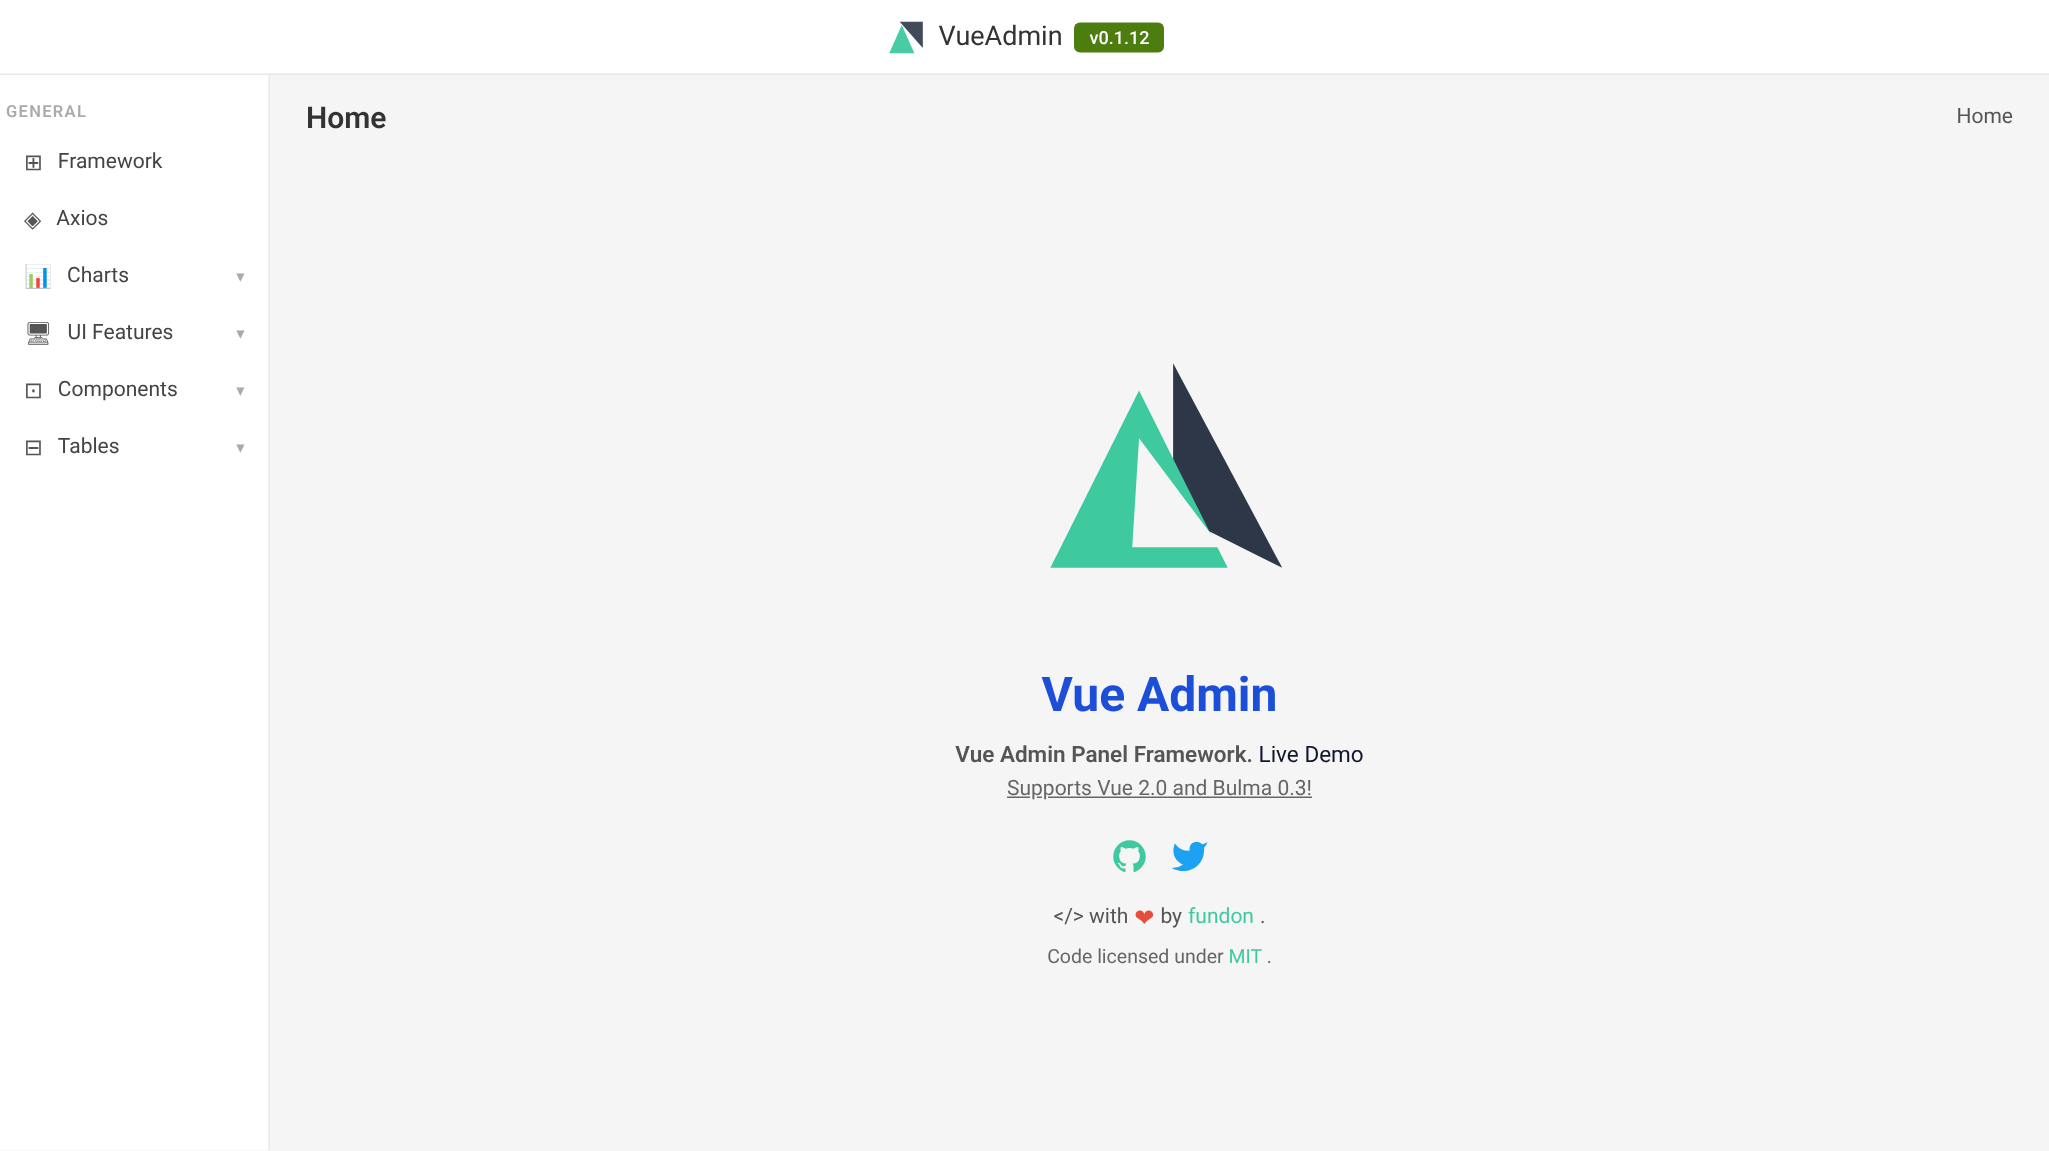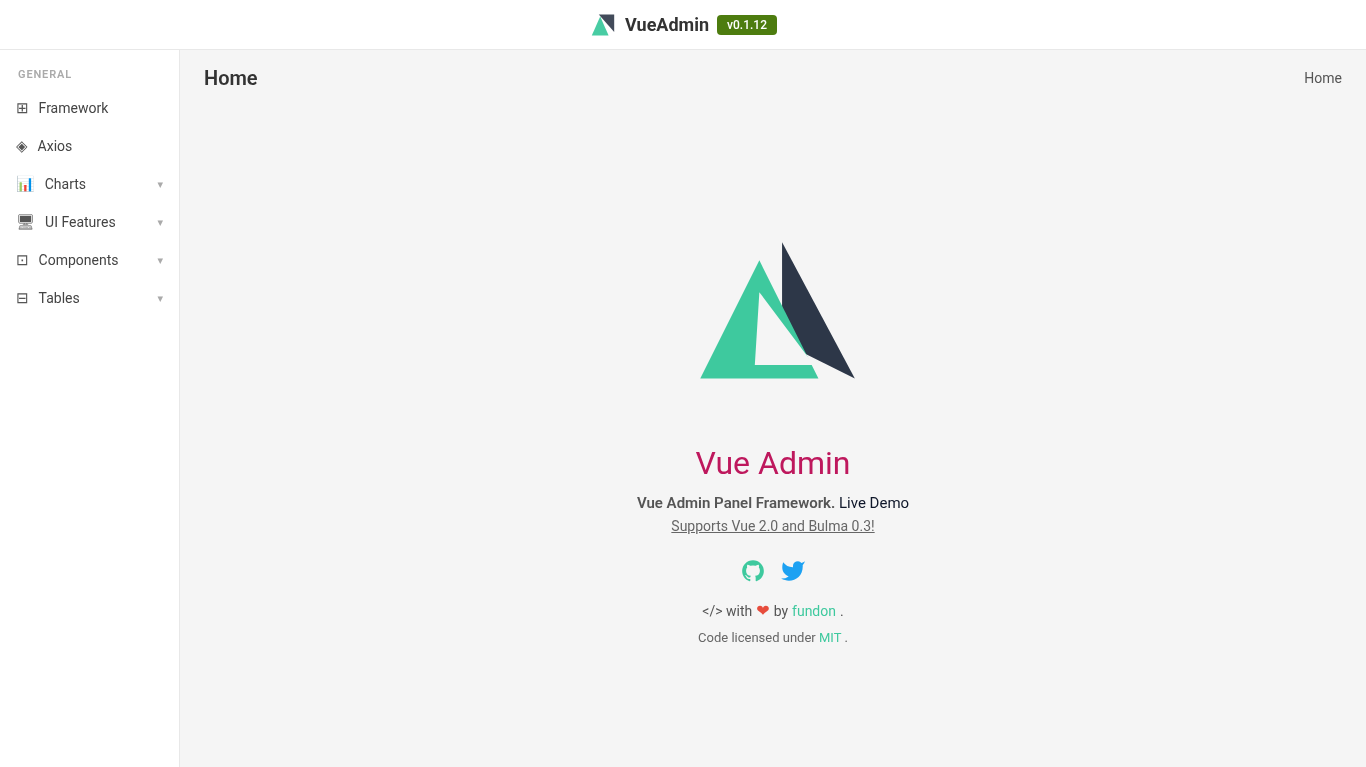--- a/index.html
+++ b/index.html
@@ -20,21 +20,21 @@
       display: flex;
       align-items: center;
       gap: 8px;
     }
     .header-logo-icon {
       width: 28px;
       height: 28px;
     }
     .header-title {
       font-size: 18px;
-      font-weight: 700;
+      font-weight: 400;
       color: #333;
       text-align: right;
     }
     .header-version {
       background: #4d7c0f;
       color: #fff;
       font-size: 12px;
       padding: 3px 10px;
       border-radius: 4px;
       font-weight: 500;
@@ -52,21 +52,21 @@
       background: #fff;
       border-right: 1px solid #e8e8e8;
       flex-shrink: 0;
       overflow-y: auto;
     }
     .sidebar-section-label {
       font-size: 11px;
       color: #aaa;
       font-weight: 600;
       letter-spacing: 0.08em;
-      padding: 18px 18px 8px;
+      padding: 18px 4px 8px;
       text-transform: uppercase;
     }
     .sidebar-item {
       display: flex;
       align-items: center;
       justify-content: space-between;
       padding: 10px 16px;
       cursor: pointer;
       color: #444;
       font-size: 14px;
@@ -120,22 +120,22 @@
 
     
     .vue-logo {
       width: 200px;
       height: 200px;
       margin-bottom: 20px;
     }
 
     .app-name {
       font-size: 32px;
-      font-weight: 400;
-      color: #be185d;
+      font-weight: 700;
+      color: #1d4ed8;
       margin-bottom: 12px;
       text-align: right;
     }
     .app-description {
       font-size: 15px;
       color: #555;
       margin-bottom: 6px;
     }
     .app-description strong { font-weight: 600; }
     .live-demo-link {

